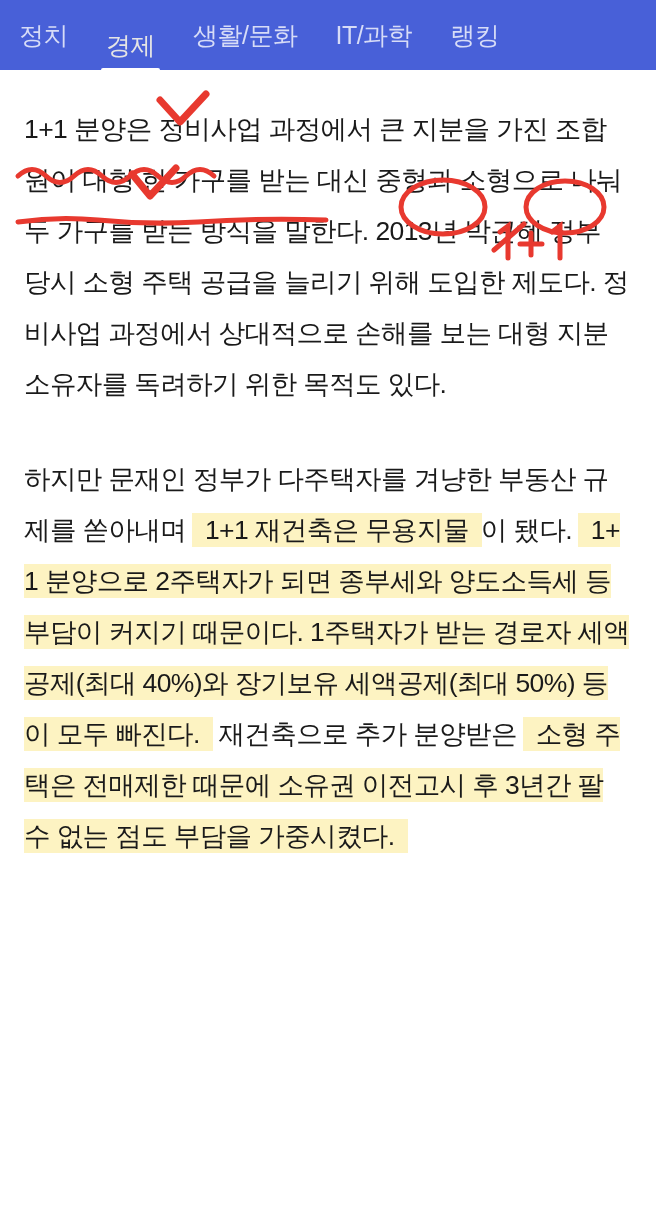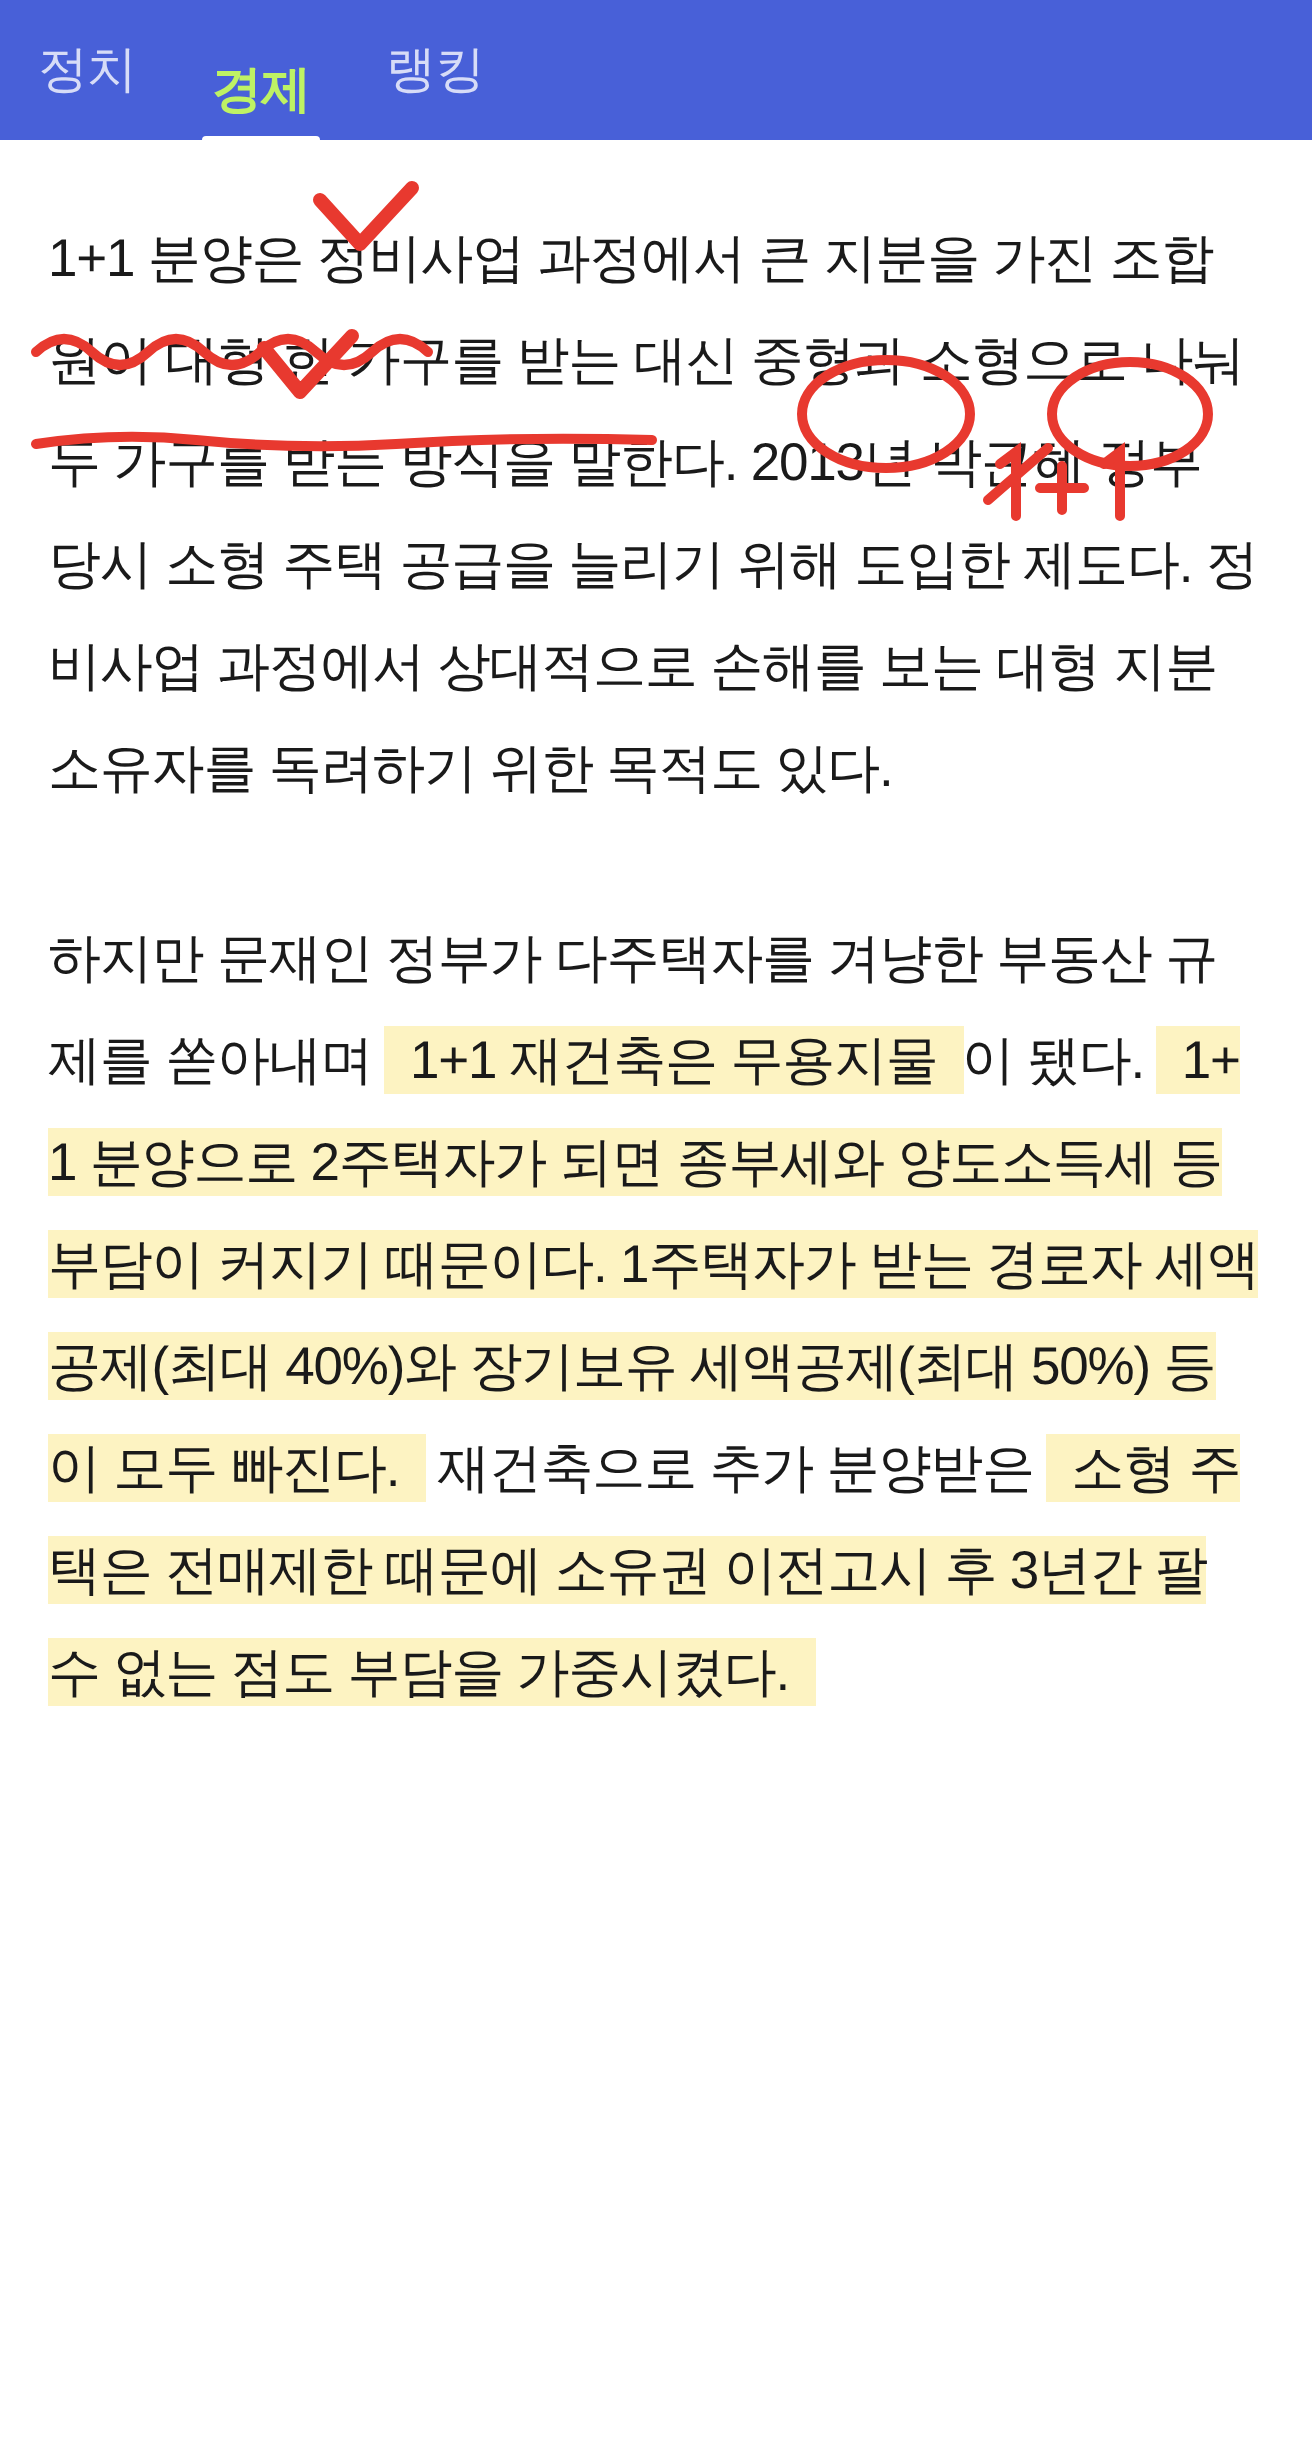--- a/index.html
+++ b/index.html
@@ -28,22 +28,22 @@
   .nav-item {
     position: relative;
     color: #d7dcf7;
     font-size: 25px;
     line-height: 70px;
     padding: 0 19px;
     flex: 0 0 auto;
     letter-spacing: -0.5px;
   }
   .nav-item.active {
-    color: #bef264;
-    font-weight: bold;
+    color: #e5e5e5;
+    font-weight: normal;
     margin-top: 20px;
   }
   .nav-item.active::after {
     content: "";
     position: absolute;
     left: 14px;
     right: 14px;
     bottom: 8px;
     height: 4px;
     background: #ffffff;
@@ -81,20 +81,22 @@
     z-index: 5;
   }
   .ink svg { display: block; width: 656px; height: 1227px; }
 </style>
 </head>
 <body>
 
 <div class="navbar">
   <div class="nav-item"><span>정치</span></div>
   <div class="nav-item active"><span>경제</span></div>
+  <div class="nav-item"><span>생활/문화</span></div>
+  <div class="nav-item"><span>IT/과학</span></div>
   <div class="nav-item"><span>랭킹</span></div>
 </div>
 
 <div class="article">
 
   <p class="para"><span>1+1 분양은 정비사업 과정에서 큰 지분을 가진 조합원이 대형 한 가구를 받는 대신 중형과 소형으로 나눠 두 가구를 받는 방식을 말한다. 2013년 박근혜 정부 당시 소형 주택 공급을 늘리기 위해 도입한 제도다. 정비사업 과정에서 상대적으로 손해를 보는 대형 지분 소유자를 독려하기 위한 목적도 있다.</span></p>
 
   <p class="para"><span>하지만 문재인 정부가 다주택자를 겨냥한 부동산 규제를 쏟아내며 </span><span class="hl">1+1 재건축은 무용지물</span><span>이 됐다. </span><span class="hl">1+1 분양으로 2주택자가 되면 종부세와 양도소득세 등 부담이 커지기 때문이다. 1주택자가 받는 경로자 세액공제(최대 40%)와 장기보유 세액공제(최대 50%) 등이 모두 빠진다.</span><span> 재건축으로 추가 분양받은 </span><span class="hl">소형 주택은 전매제한 때문에 소유권 이전고시 후 3년간 팔 수 없는 점도 부담을 가중시켰다.</span></p>
 
 

